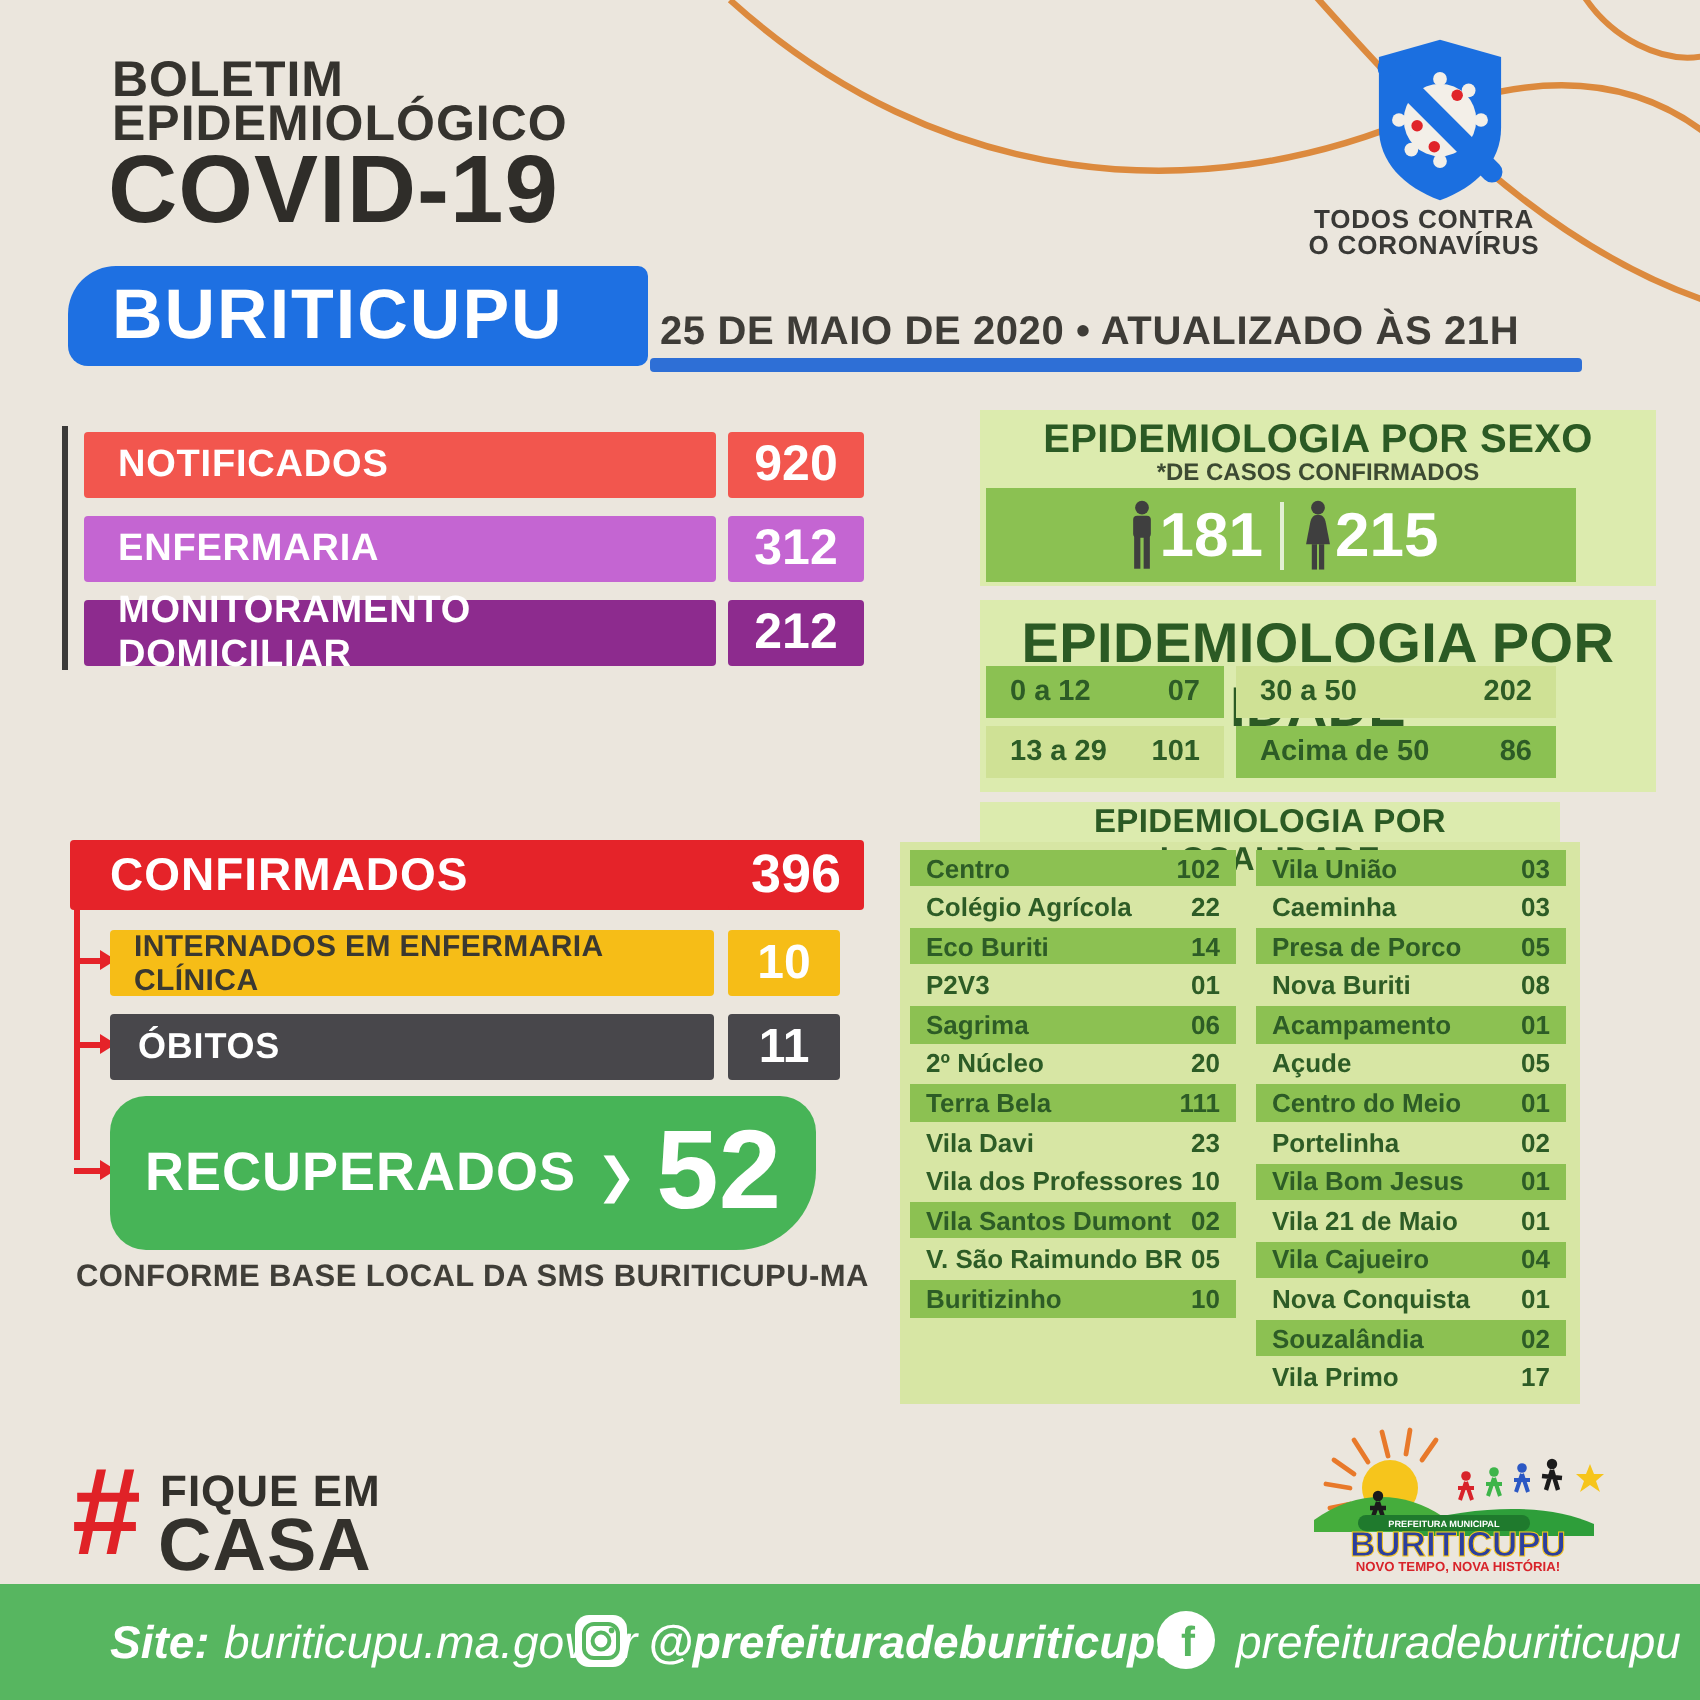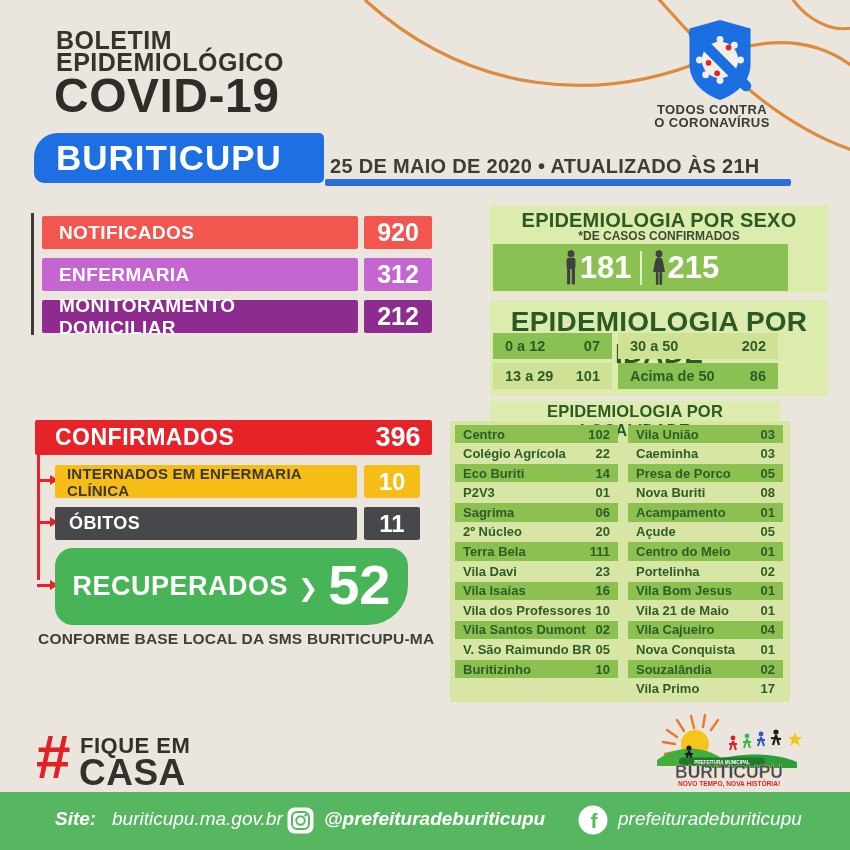--- a/index.html
+++ b/index.html
@@ -94,21 +94,21 @@
   
   #hashtag { left:36px; top:726px; color:#e02227; font-weight:900; font-size:62px; line-height:1; }
   #stay1 { left:80px; top:733px; color:#33312c; font-weight:900; font-size:22px; letter-spacing:.5px; }
   #stay2 { left:79px; top:752px; color:#33312c; font-weight:900; font-size:37px; letter-spacing:.5px; }
 
   
   #city-logo { left:645px; top:708px; width:172px; height:80px; }
 
   
   #footer-bar { left:0; top:792px; width:850px; height:58px; background:#57b660; }
-  .foot-txt { top:808px; color:#fff; font-style:italic; font-size:19px; }
+  .foot-txt { top:808px; color:#fff; font-style:italic; font-size:23px; }
   #site-label { left:55px; font-weight:800; }
   #site-url { left:112px; font-weight:500; }
   #ig-icon { left:287px; top:807px; width:27px; height:27px; }
   #ig-handle { left:324px; font-weight:700; }
   #fb-icon { left:578px; top:805px; width:30px; height:30px; }
   #fb-handle { left:618px; font-weight:500; }
 </style>
 </head>
 <body>
 
@@ -241,24 +241,20 @@
     <div class="loc-row dark">
       <span>Terra Bela</span>
       <span>111</span>
     </div>
 
     <div class="loc-row">
       <span>Vila Davi</span>
       <span>23</span>
     </div>
 
-    <div class="loc-row dark">
-      <span>Vila Isaías</span>
-      <span>16</span>
-    </div>
 
     <div class="loc-row">
       <span>Vila dos Professores</span>
       <span>10</span>
     </div>
 
     <div class="loc-row dark">
       <span>Vila Santos Dumont</span>
       <span>02</span>
     </div>

